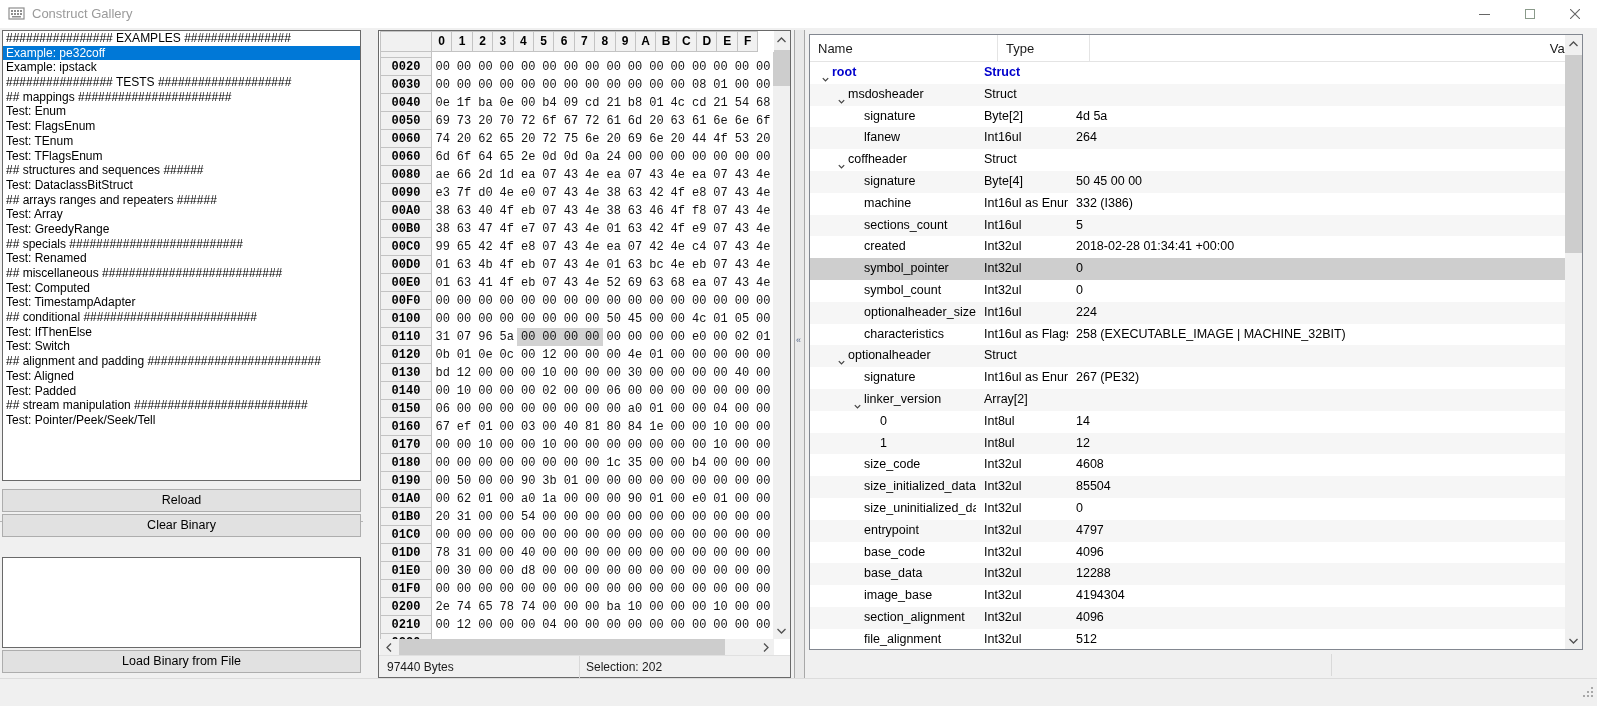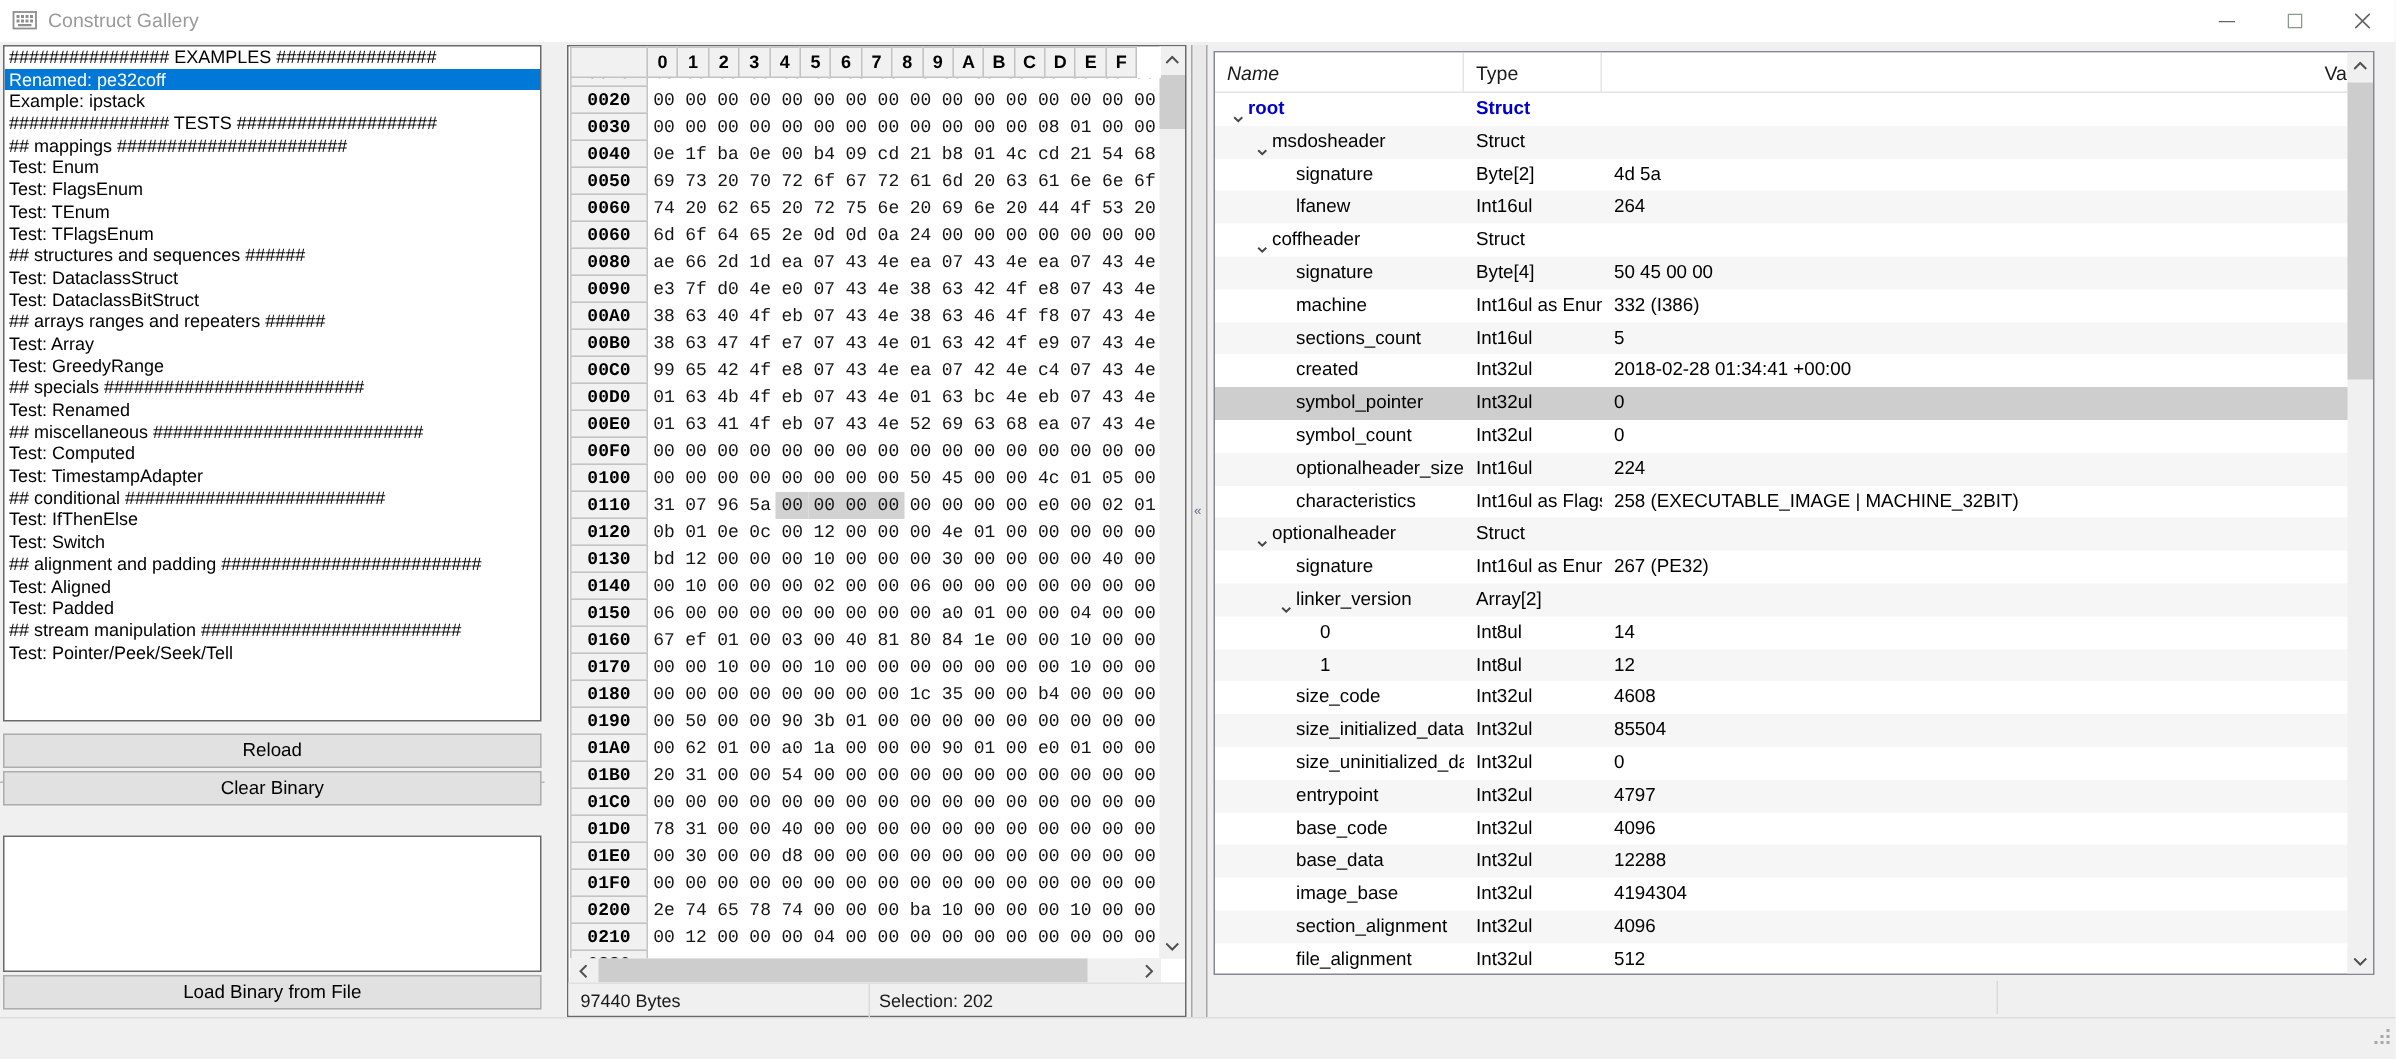--- a/index.html
+++ b/index.html
@@ -43,21 +43,21 @@
   .hex-status .st-left{position:absolute;left:8px;top:4px;}
   .hex-status .st-right{position:absolute;left:207px;top:4px;}
   .hex-status .st-div{position:absolute;left:200px;top:0;width:1px;height:22px;background:#d9d9d9;}
   
   .splitter{position:absolute;left:794px;top:30px;width:11px;height:648px;background:#e9e9e9;border-left:1px solid #a8a8a8;border-right:1px solid #a8a8a8;box-sizing:border-box;}
   .collapse-glyph{position:absolute;left:1px;top:305px;font-size:9px;color:#5a6b8c;}
   
   .tree-panel{position:absolute;left:809px;top:34px;width:774px;height:616px;background:#fff;border:1px solid #828790;box-sizing:border-box;overflow:hidden;}
   .tree-header{display:flex;height:27px;border-bottom:1px solid #e4e4e4;box-sizing:border-box;background:#fff;font-size:13px;color:#1a1a1a;}
   .th{box-sizing:border-box;padding:6px 0 0 8px;border-right:1px solid #e4e4e4;}
-  .th.c-name{width:166px;font-style:italic;}
+  .th.c-name{width:188px;}
   .th.c-type{width:92px;}
   .th.c-value{flex:1;border-right:none;text-align:right;}
   .trow{display:flex;height:21.8px;font-size:12.5px;color:#000;}
   .trow.alt{background:#f6f6f6;}
   .trow.sel{background:#cecece;}
   .tc{box-sizing:border-box;overflow:hidden;white-space:nowrap;line-height:21.8px;}
   .tc.c-name{width:166px;display:flex;align-items:flex-end;}
   .tc.c-type{width:92px;padding-left:8px;}
   .tc.c-value{flex:1;padding-left:8px;}
   .trow.root-row .c-name,.trow.root-row .c-type{color:#0000cc;font-weight:bold;}
@@ -106,30 +106,29 @@
       <span class="win-btn">
           <svg width="10" height="10" viewBox="0 0 10 10">
             <path d="M0 0 L10 10 M10 0 L0 10" stroke="#666" stroke-width="1.1"></path>
           </svg>
         </span>
     </div>
   </div>
 
   <div class="listbox" id="example-list">
       <div class="li">################ EXAMPLES ################</div>
-      <div class="li sel">Renamed: pe32coff</div>
+      <div class="li sel">Example: pe32coff</div>
       <div class="li">Example: ipstack</div>
       <div class="li">################ TESTS ####################</div>
       <div class="li">## mappings #######################</div>
       <div class="li">Test: Enum</div>
       <div class="li">Test: FlagsEnum</div>
       <div class="li">Test: TEnum</div>
       <div class="li">Test: TFlagsEnum</div>
       <div class="li">## structures and sequences ######</div>
-      <div class="li">Test: DataclassStruct</div>
       <div class="li">Test: DataclassBitStruct</div>
       <div class="li">## arrays ranges and repeaters ######</div>
       <div class="li">Test: Array</div>
       <div class="li">Test: GreedyRange</div>
       <div class="li">## specials ##########################</div>
       <div class="li">Test: Renamed</div>
       <div class="li">## miscellaneous ###########################</div>
       <div class="li">Test: Computed</div>
       <div class="li">Test: TimestampAdapter</div>
       <div class="li">## conditional ##########################</div>

